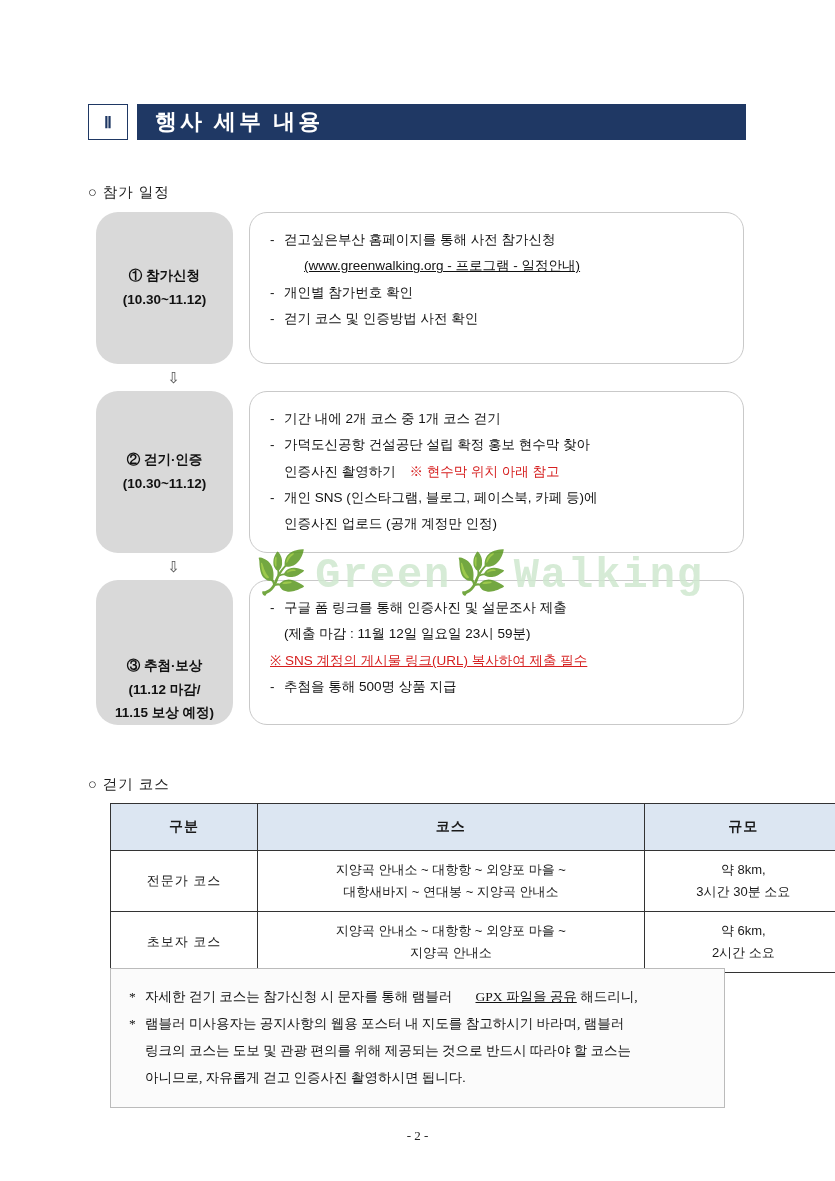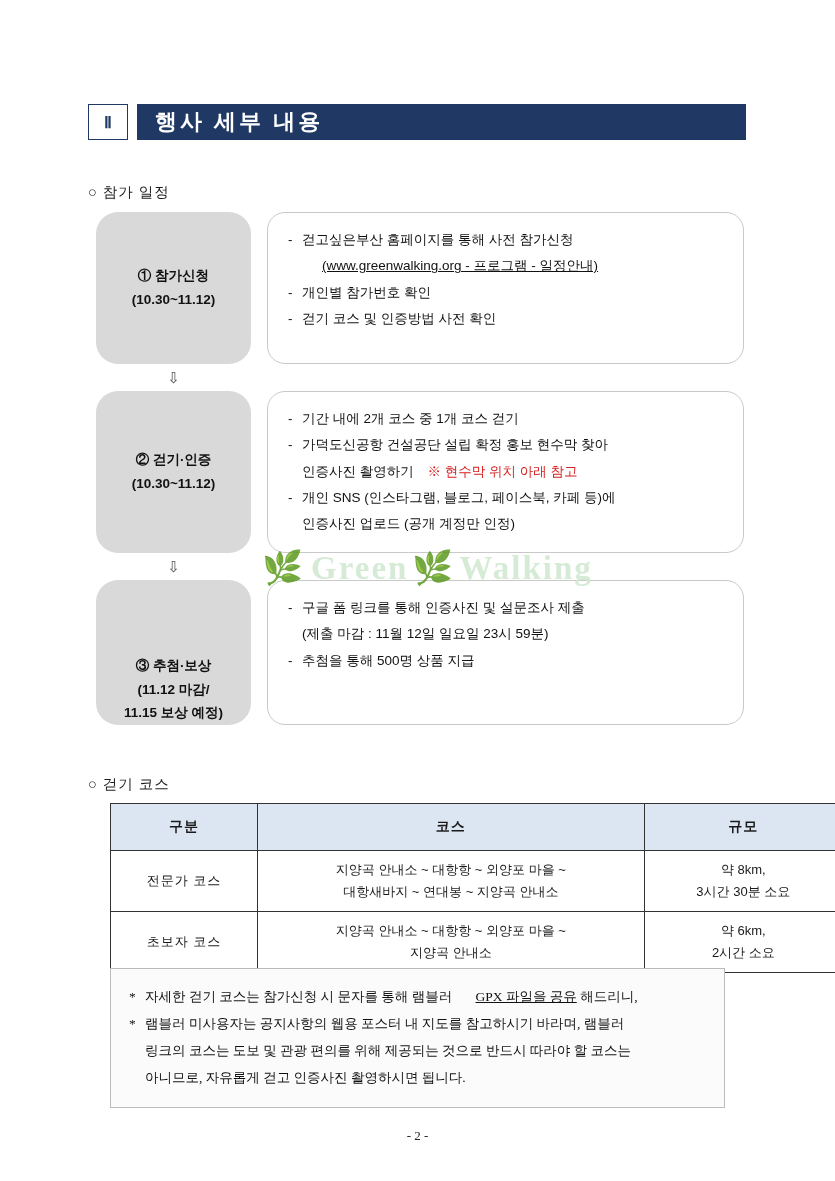--- a/index.html
+++ b/index.html
@@ -75,21 +75,21 @@
     left: 96px;
     top: 212px;
     width: 648px;
   }
   .flow-row {
     display: flex;
     align-items: stretch;
     margin-bottom: 0;
   }
   .step-box {
-    width: 155px;
+    width: 137px;
     background: #d9d9d9;
     border-radius: 22px;
     display: flex;
     flex-direction: column;
     align-items: center;
     justify-content: center;
     text-align: center;
     font-size: 13.5px;
     font-weight: bold;
     color: #111;
@@ -128,29 +128,29 @@
     text-align: center;
     font-size: 15px;
     color: #555;
     line-height: 1;
     padding: 6px 0 6px 0;
   }
 
   
   .watermark {
     position: absolute;
-    left: 262px;
+    left: 255px;
     top: 548px;
-    font-size: 33px;
+    font-size: 42px;
     font-weight: bold;
     color: #cfe8cf;
     opacity: .85;
     letter-spacing: 2px;
     pointer-events: none;
-    font-family: Liberation Serif, serif;
+    font-family: Liberation Mono, monospace;
   }
   .watermark .leaf { color: #bfe3bf; margin-right: 6px; }
   .watermark .leaf2 { color: #bfe3bf; margin: 0 4px; }
 
   
   table.course-table {
     position: absolute;
     left: 110px;
     top: 803px;
     width: 733px;
@@ -286,20 +286,23 @@
         <div>(11.12 마감/</div>
         <div>11.15 보상 예정)</div>
       </div>
       <div class="detail-box" style="height:145px;">
         <div class="li">
           <span class="dash">-</span>
           <span class="li-body">구글 폼 링크를 통해 인증사진 및 설문조사 제출</span>
         </div>
         <div class="li indent">
           <span class="li-body">(제출 마감 : 11월 12일 일요일 23시 59분)</span>
+        </div>
+        <div class="li">
+          <span class="li-body red-underline">※ SNS 계정의 게시물 링크(URL) 복사하여 제출 필수</span>
         </div>
         <div class="li">
           <span class="dash">-</span>
           <span class="li-body">추첨을 통해 500명 상품 지급</span>
         </div>
       </div>
     </div>
   </div>
 
   <div class="watermark">

